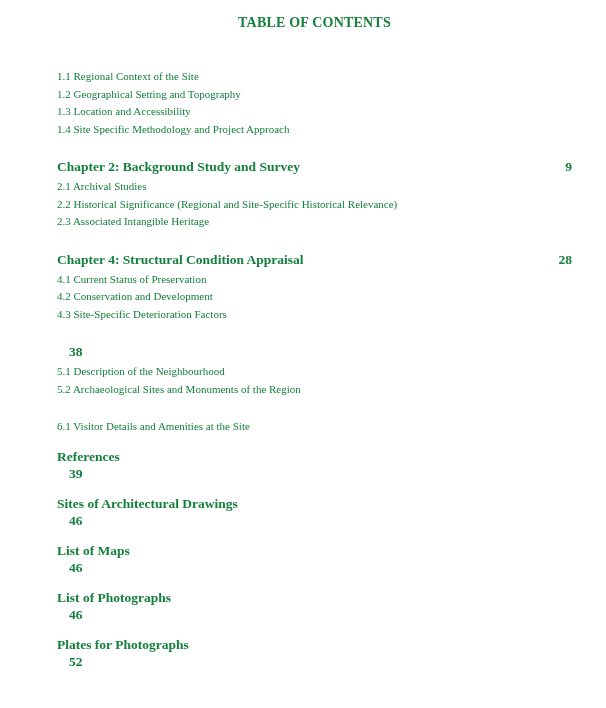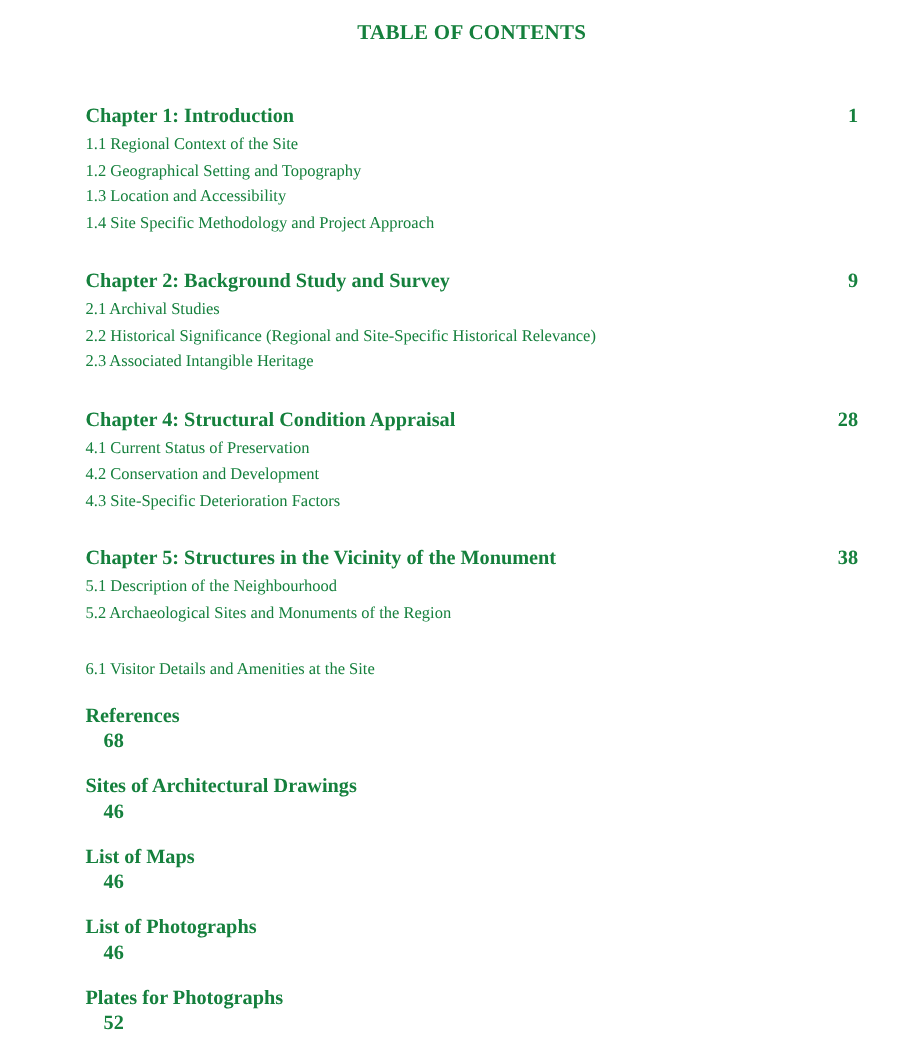--- a/index.html
+++ b/index.html
@@ -56,24 +56,20 @@
   }
 </style>
 </head>
 <body>
 
 <div class="doc-page">
 
   <h1 class="toc-title">TABLE OF CONTENTS</h1>
 
   <div class="chapter-block first">
-    <div class="entry-row chapter-row">
-      <span>Chapter 1: Introduction</span>
-      <span class="page-num">1</span>
-    </div>
     <div class="section-row">1.1 Regional Context of the Site</div>
     <div class="section-row">1.2 Geographical Setting and Topography</div>
     <div class="section-row">1.3 Location and Accessibility</div>
     <div class="section-row">1.4 Site Specific Methodology and Project Approach</div>
   </div>
 
   <div class="chapter-block">
     <div class="entry-row chapter-row">
       <span>Chapter 2: Background Study and Survey</span>
       <span class="page-num">9</span>
@@ -89,34 +85,33 @@
       <span>Chapter 4: Structural Condition Appraisal</span>
       <span class="page-num">28</span>
     </div>
     <div class="section-row">4.1 Current Status of Preservation</div>
     <div class="section-row">4.2 Conservation and Development</div>
     <div class="section-row">4.3 Site-Specific Deterioration Factors</div>
   </div>
 
   <div class="chapter-block">
     <div class="entry-row chapter-row">
-      <span>Chapter 5: Structures in the Vicinity of the Monument</span>
       <span class="page-num">38</span>
     </div>
     <div class="section-row">5.1 Description of the Neighbourhood</div>
     <div class="section-row">5.2 Archaeological Sites and Monuments of the Region</div>
   </div>
 
   <div class="chapter-block">
     <div class="section-row">6.1 Visitor Details and Amenities at the Site</div>
   </div>
 
   <div class="entry-row back-row">
     <span>References</span>
-    <span class="page-num">68</span>
+    <span class="page-num">39</span>
   </div>
   <div class="entry-row back-row">
     <span>Sites of Architectural Drawings</span>
     <span class="page-num">46</span>
   </div>
   <div class="entry-row back-row">
     <span>List of Maps</span>
     <span class="page-num">46</span>
   </div>
   <div class="entry-row back-row">

